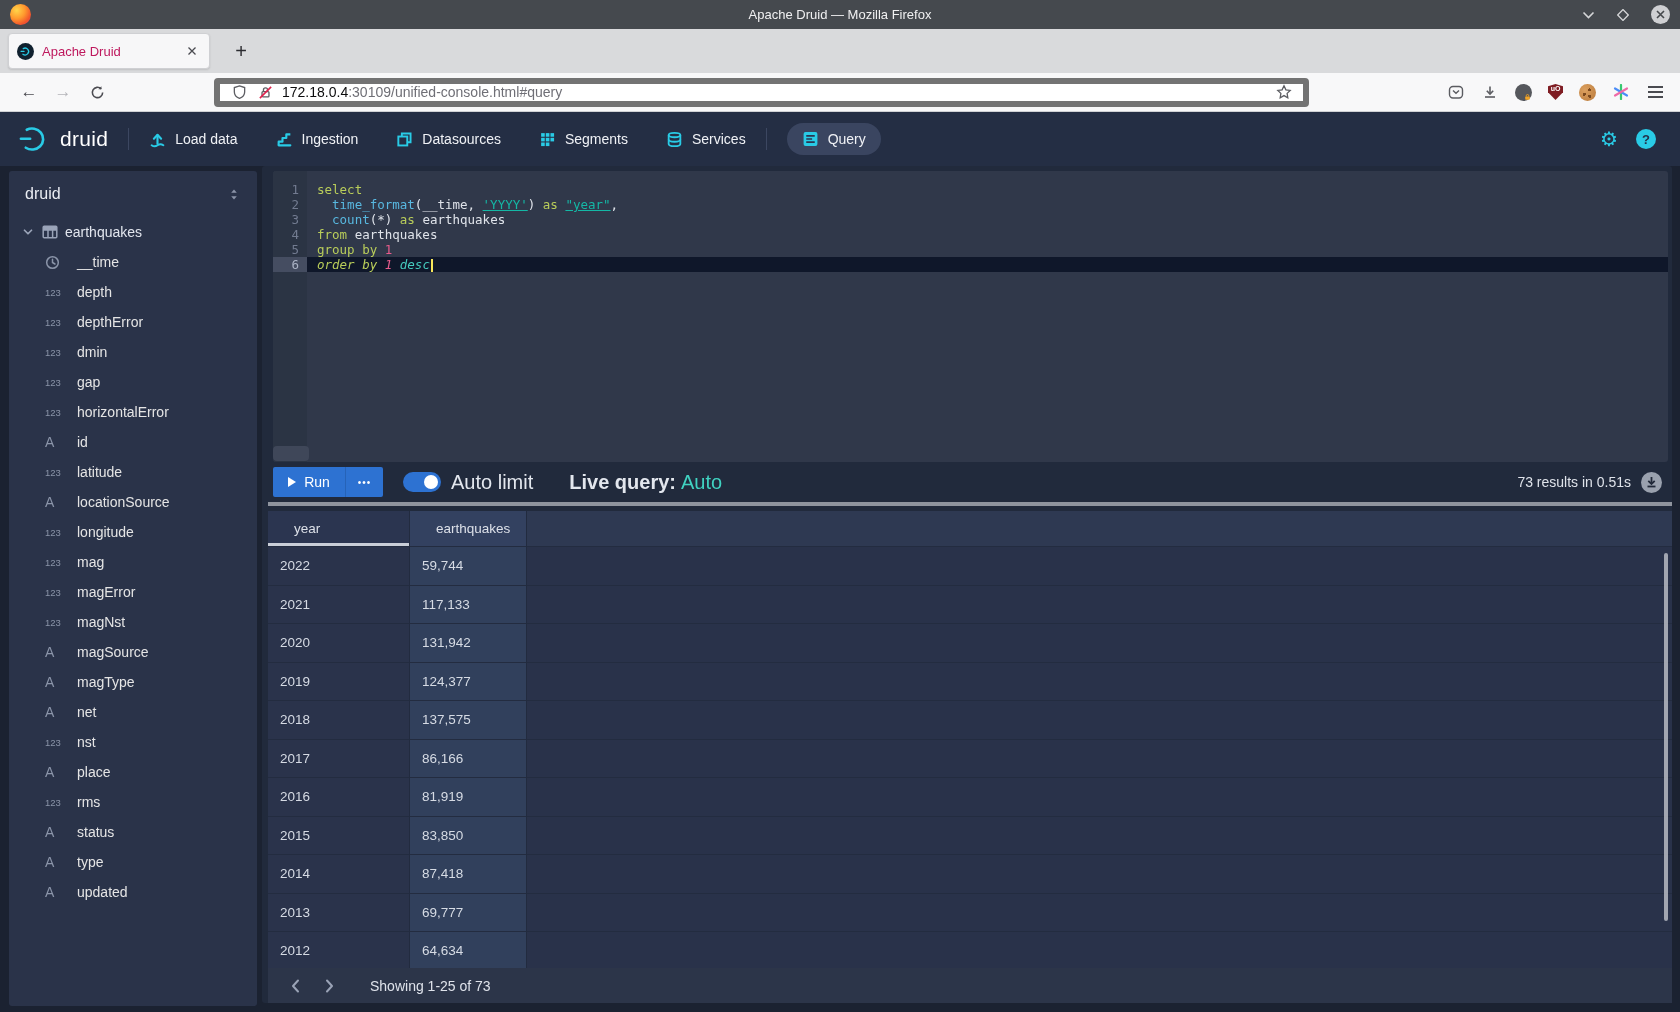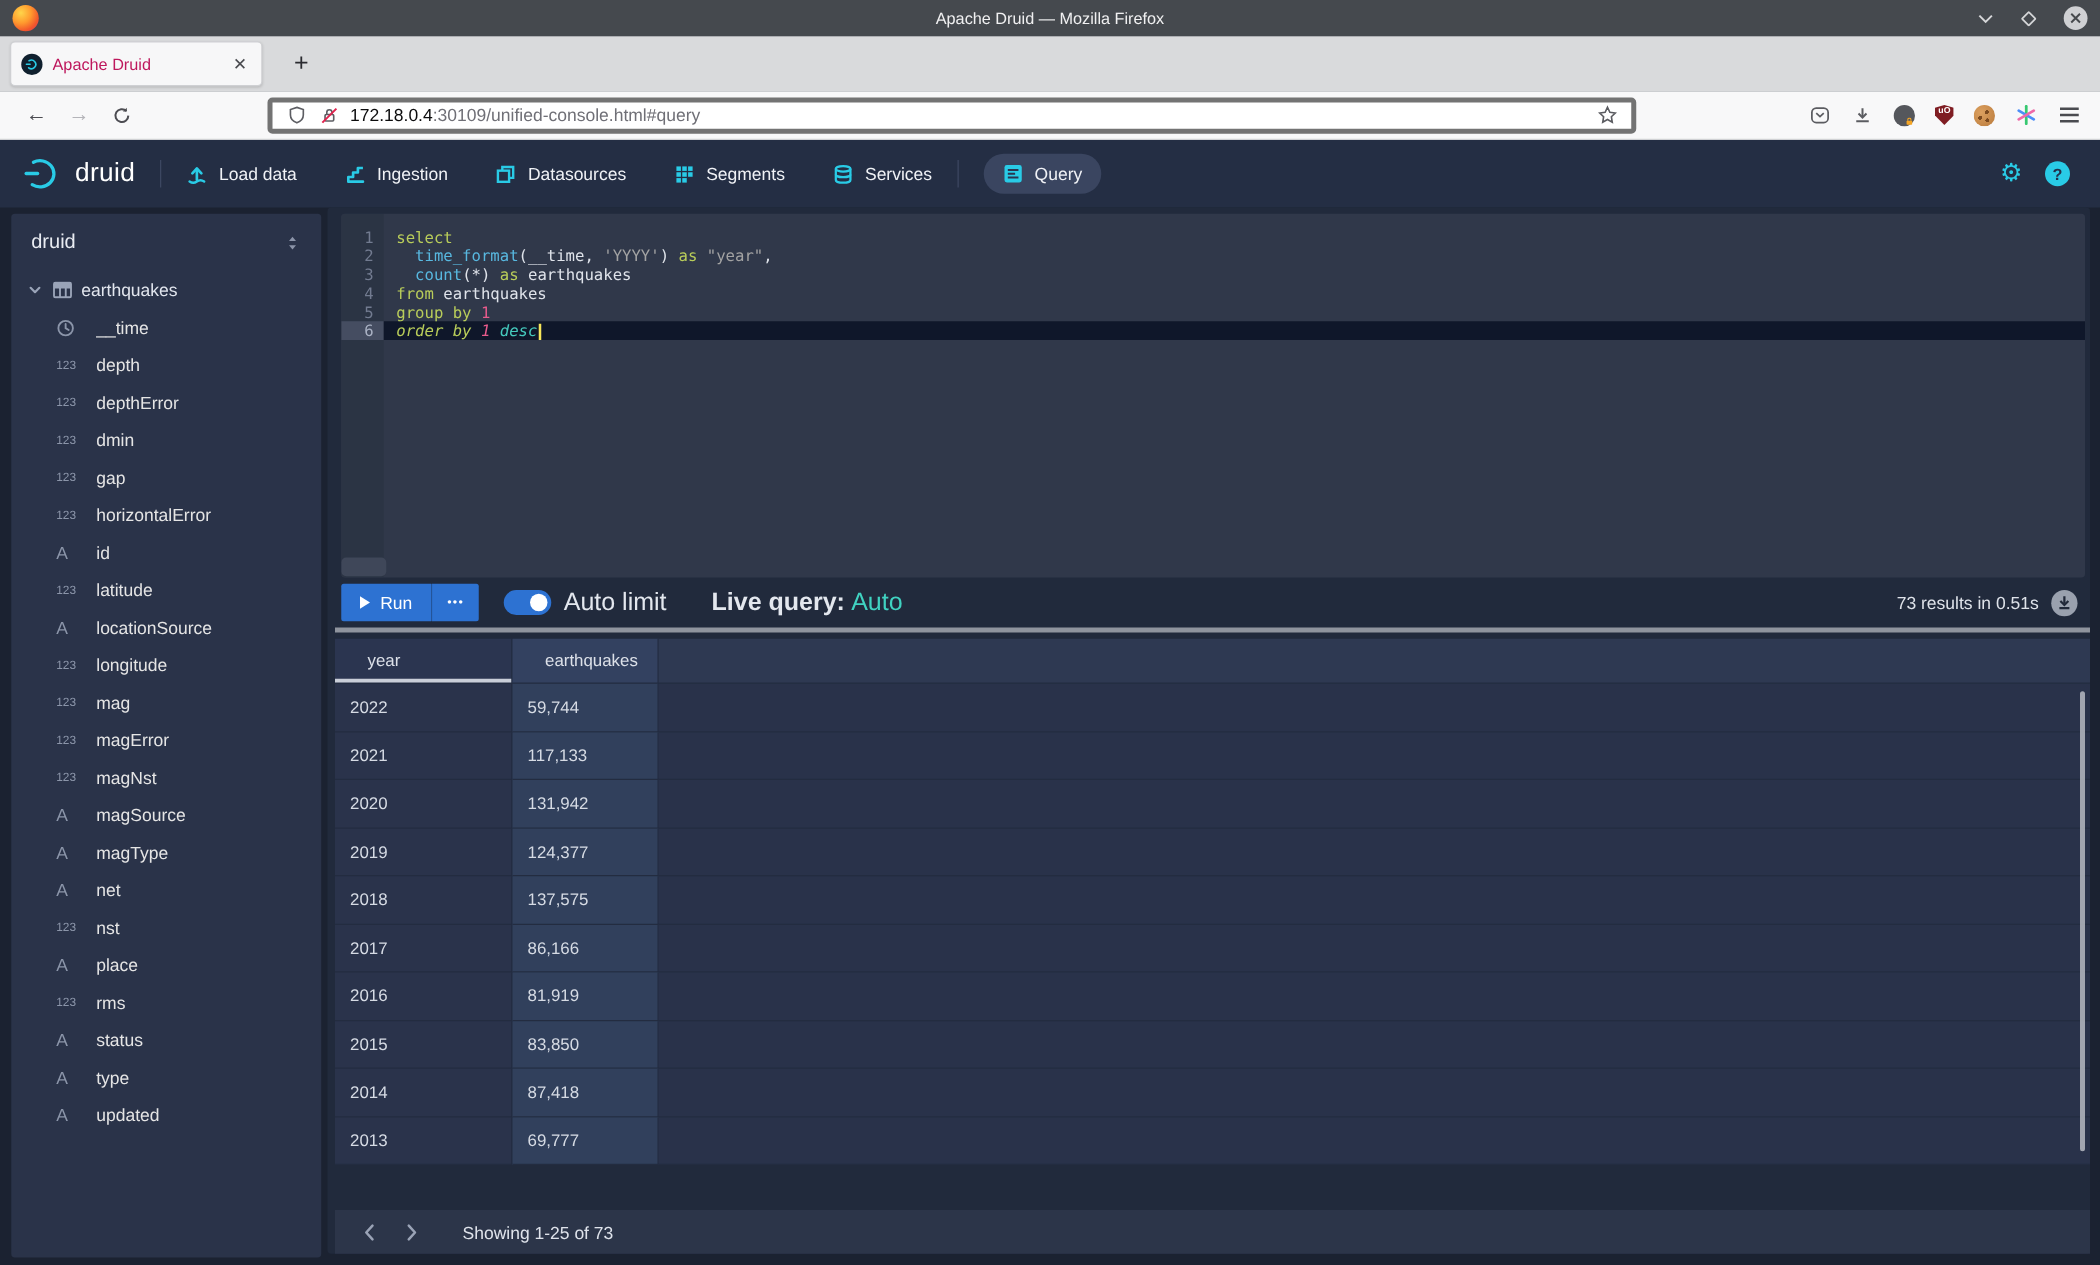--- a/index.html
+++ b/index.html
@@ -27,21 +27,21 @@
   .tab-close { color:#4a4b50; font-size:13px; padding:2px 4px; }
   .newtab { margin-left:16px; width:30px; height:30px; border:none; background:transparent; font-size:20px;
     color:#2b2b30; font-family:inherit; line-height:1; }
 
   
   .toolbar { position:absolute; left:0; top:73px; width:1680px; height:39px; background:#f8f8f9;
     border-bottom:1px solid #d0d1d4; display:flex; align-items:center; padding:0 14px; gap:4px; }
   .nav-btn { width:30px; height:30px; display:flex; align-items:center; justify-content:center;
     font-size:17px; color:#4c4c52; border-radius:4px; }
   .nav-btn.disabled { color:#b4b4b9; }
-  .urlbar { margin-left:98px; width:1095px; height:29px; background:#ffffff; border:4px solid #737373;
+  .urlbar { margin-left:98px; width:1095px; height:29px; background:#ffffff; border:6px solid #737373;
     border-radius:4px; display:flex; align-items:center; padding:0 10px; gap:8px; }
   .url-text { font-size:14px; color:#6f6f76; white-space:nowrap; overflow:hidden; flex:1; }
   .url-text b { color:#0c0c0d; font-weight:400; }
   .tool-icons { margin-left:auto; display:flex; align-items:center; gap:16px; padding-right:2px; }
   .ticon { width:18px; height:18px; display:flex; align-items:center; justify-content:center; }
   .ext-circle { width:17px; height:17px; border-radius:50%; background:#55575c; position:relative; }
   .ext-circle .lockb { position:absolute; right:1px; bottom:1px; width:7px; height:6px; }
   .ext-shield { width:15px; height:16px; background:#7f1d23;
     clip-path:polygon(50% 0,100% 14%,100% 52%,50% 100%,0 52%,0 14%); display:flex; align-items:flex-start; justify-content:center; }
   .ext-shield span { color:#fff; font-size:7px; font-weight:bold; line-height:9px; }
@@ -88,21 +88,21 @@
   
   .editor { position:absolute; left:11px; right:4px; top:5px; height:291px; background:#30384a;
     border-radius:3px; overflow:hidden; display:flex;
     font-family:"DejaVu Sans Mono",monospace; font-size:12.5px; line-height:15px; }
   .gutter { width:34px; background:#2b3444; padding-top:11px; text-align:right; color:#727b90; flex-shrink:0; }
   .gutter .ln { padding-right:8px; height:15px; }
   .gutter .ln-active { background:#454d61; color:#aab2c4; }
   .code { flex:1; padding-top:11px; color:#dfe3ea; position:relative; }
   .cline { height:15px; padding-left:10px; white-space:pre; }
   .cline-active { background:#0f172a;font-style:italic; }
-  .tok-kw { color:#b9cd5a; } .tok-fn { color:#58b8e0; } .tok-str { color:#a3a3a3; }
+  .tok-kw { color:#b9cd5a; } .tok-fn { color:#58b8e0; } .tok-str { color:#14b8a6;text-decoration:underline; }
   .tok-num { color:#e85b8c; } .tok-kw2 { color:#45cabd; } .tok-plain { color:#dfe3ea; }
   .cursor { display:inline-block; width:2px; height:13px; background:#f7e65a; vertical-align:text-bottom; margin-left:1px; }
   .editor-hscroll { position:absolute; left:0; bottom:1px; width:36px; height:15px; background:#3f4759; border-radius:4px; }
 
   
   .runbar { position:absolute; left:11px; right:10px; top:298px; height:36px; display:flex; align-items:center; }
   .btn-run { width:72px; height:30px; background:#2d72d2; border:none; border-radius:2px 0 0 2px;
     color:#fff; font-size:14px; font-family:inherit; display:flex; align-items:center; justify-content:center; gap:8px; }
   .play { width:0; height:0; border-left:8px solid #fff; border-top:5px solid transparent; border-bottom:5px solid transparent; }
   .btn-more { width:38px; height:30px; background:#2d72d2; border:none; border-left:1px solid #2663b8;
@@ -539,20 +539,25 @@
       <div class="trow">
         <div class="tcell cell-year">2014</div>
         <div class="tcell cell-eq">87,418</div>
         <div class="tcell cell-fill"></div>
       </div>
       <div class="trow">
         <div class="tcell cell-year">2013</div>
         <div class="tcell cell-eq">69,777</div>
         <div class="tcell cell-fill"></div>
       </div>
+      <div class="trow">
+        <div class="tcell cell-year">2012</div>
+        <div class="tcell cell-eq">64,634</div>
+        <div class="tcell cell-fill"></div>
+      </div>
     </div>
 
   <div class="pagination">
     <span class="pg-btn">
       <svg width="9" height="14" viewBox="0 0 9 14">
           <path d="M7 1.5 2 7l5 5.5" stroke="#9aa3b6" stroke-width="2" fill="none" stroke-linecap="round" stroke-linejoin="round"></path>
         </svg>
     </span>
     <span class="pg-btn">
       <svg width="9" height="14" viewBox="0 0 9 14">

